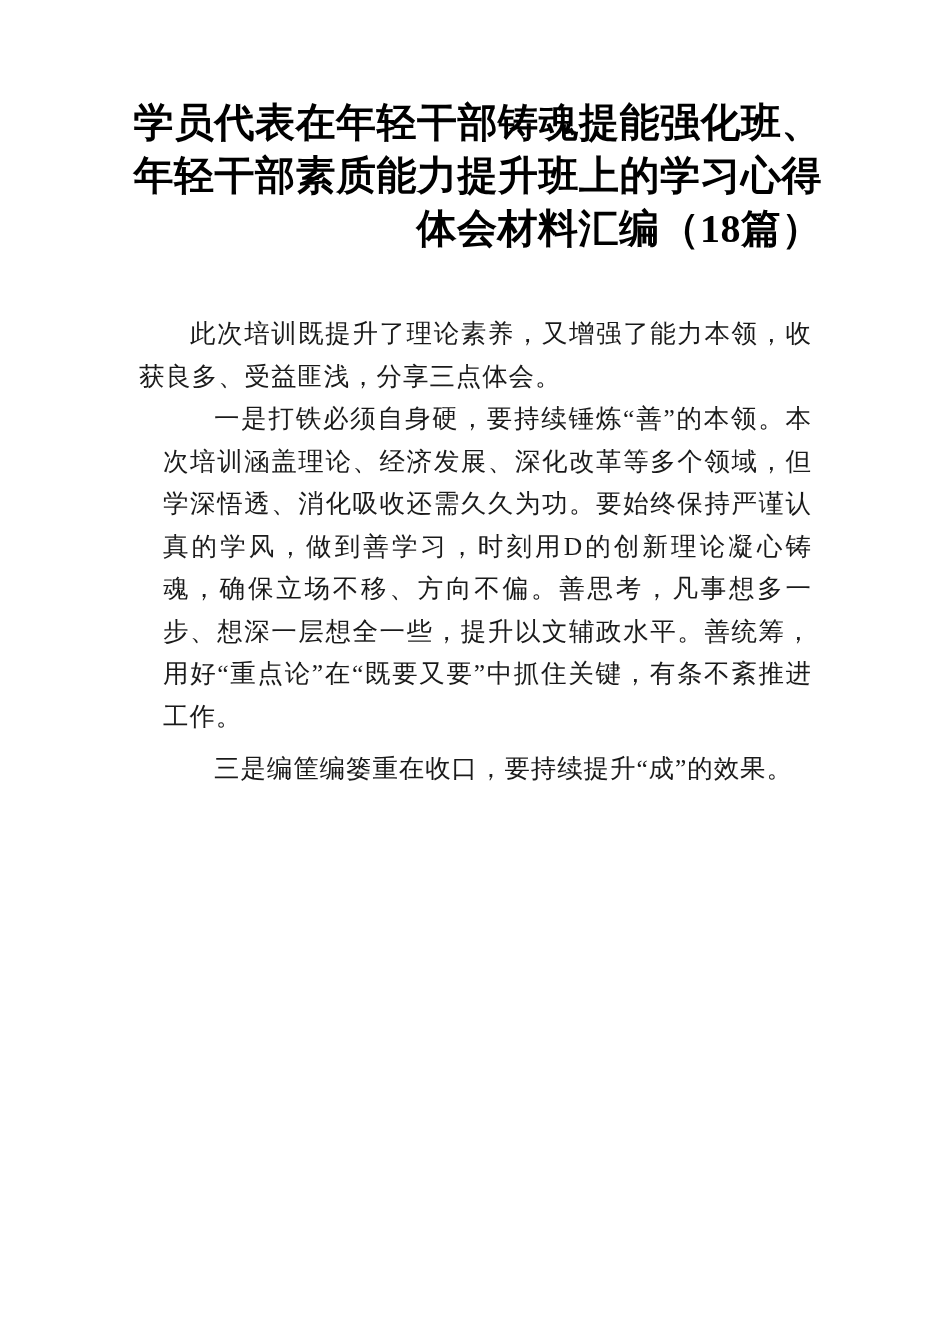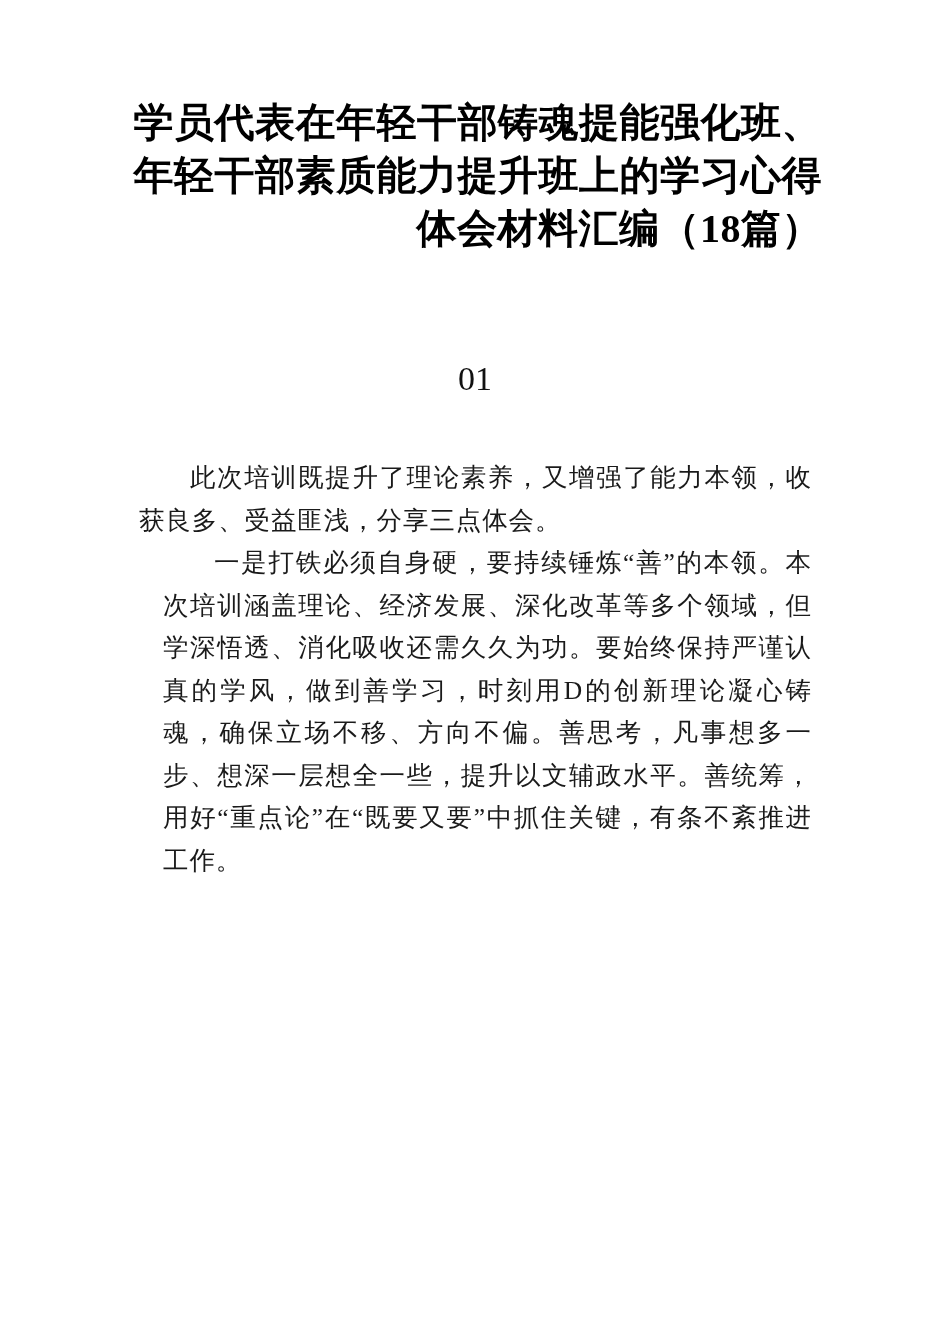--- a/index.html
+++ b/index.html
@@ -78,20 +78,20 @@
     margin-top: 10px !important;
   }
 </style>
 </head>
 <body>
 
 <div class="page">
 
   <h1 class="doc-title">学员代表在年轻干部铸魂提能强化班、年轻干部素质能力提升班上的学习心得体会材料汇编（18篇）</h1>
 
-  <div class="section-number">01</div>
 
   <div class="body-wrap">
     <p>此次培训既提升了理论素养，又增强了能力本领，收获良多、受益匪浅，分享三点体会。</p>
     <p>一是打铁必须自身硬，要持续锤炼“善”的本领。本次培训涵盖理论、经济发展、深化改革等多个领域，但学深悟透、消化吸收还需久久为功。要始终保持严谨认真的学风，做到善学习，时刻用D的创新理论凝心铸魂，确保立场不移、方向不偏。善思考，凡事想多一步、想深一层想全一些，提升以文辅政水平。善统筹，用好“重点论”在“既要又要”中抓住关键，有条不紊推进工作。</p>
+    <p class="para-gap">三是编筐编篓重在收口，要持续提升“成”的效果。</p>
   </div>
 
 </div>
 
 </body></html>

